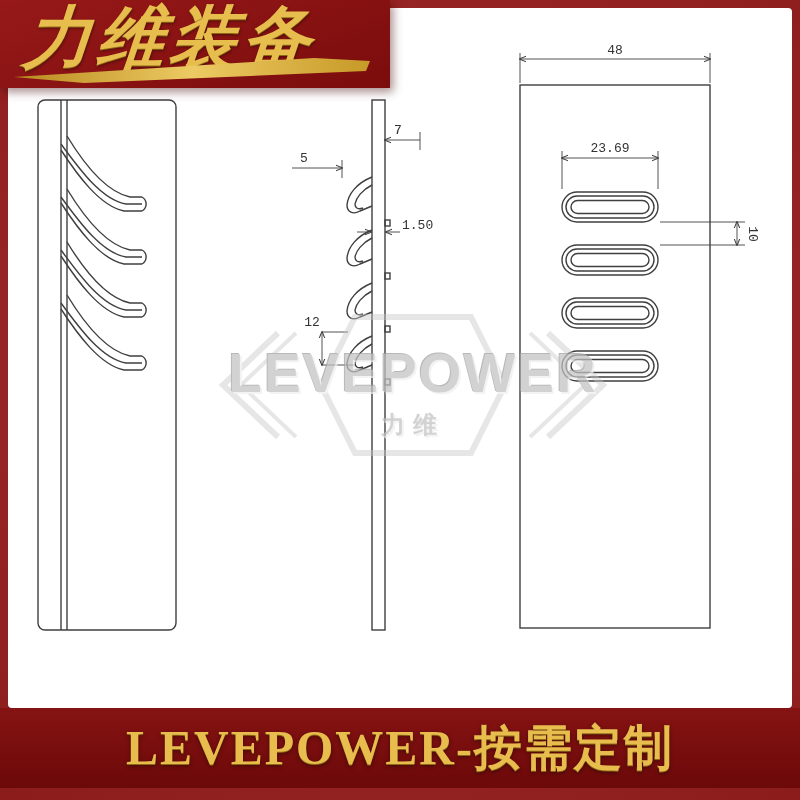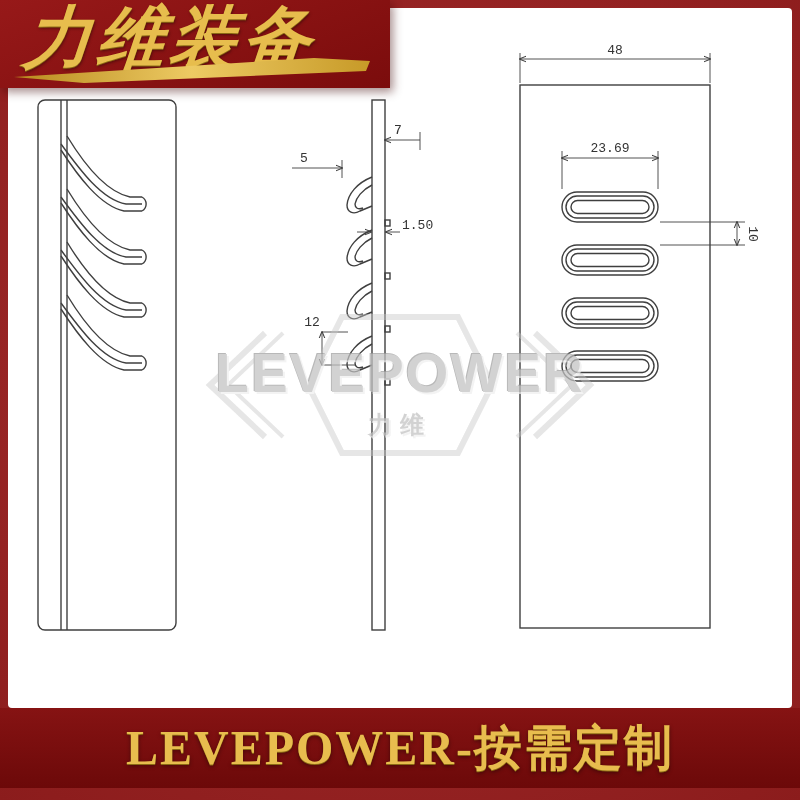--- a/index.html
+++ b/index.html
@@ -22,21 +22,21 @@
     position:absolute;left:24px;top:-2px;white-space:nowrap;
     font-family:"Liberation Serif", serif;font-weight:900;font-style:italic;
     font-size:68px;line-height:80px;letter-spacing:5px;
     color:#e7bd4d;
     text-shadow:0 1px 0 #8a6a14, 1px 2px 3px rgba(0,0,0,.4);
     transform:skewX(-5deg);
   }
   .banner-swoosh{position:absolute;left:14px;top:56px;width:364px;height:28px;}
   
   .watermark{
-    position:absolute;left:400px;top:390px;transform:translate(-50%,-50%);
+    position:absolute;left:413px;top:390px;transform:translate(-50%,-50%);
     width:470px;height:170px;z-index:5;text-align:center;opacity:.72;
     pointer-events:none;
   }
   .wm-svg{position:absolute;left:0;top:0;}
   .wm-main{
     position:relative;margin-top:38px;font-size:55px;font-weight:800;line-height:60px;
     letter-spacing:2px;color:#c2c2c2;
     text-shadow:2px 2px 0 #efefef,-1px -1px 0 #9e9e9e;
   }
   .wm-sub{

